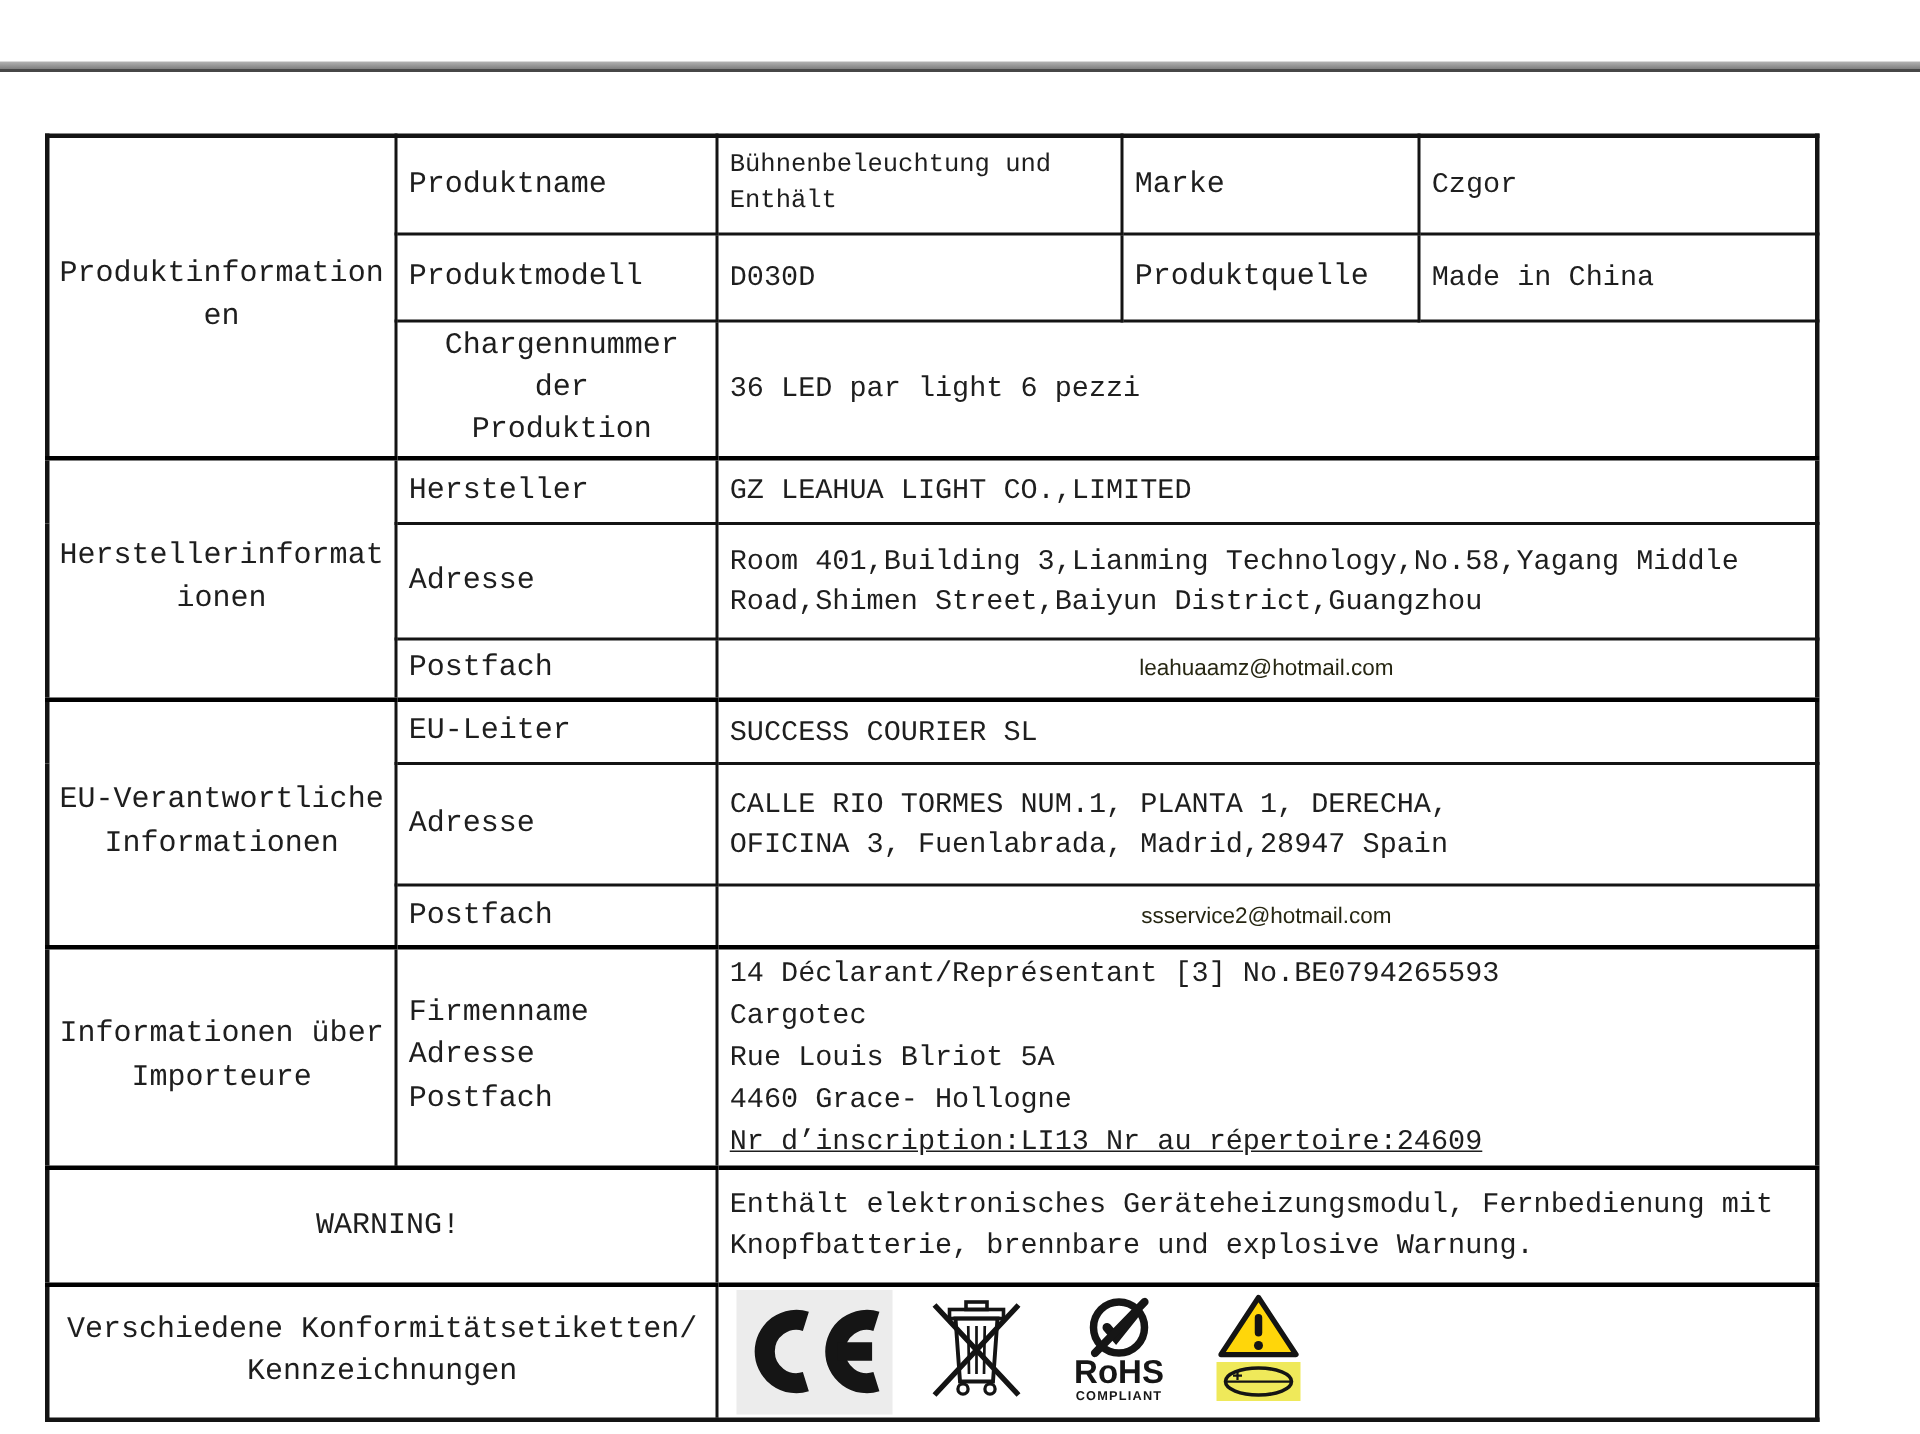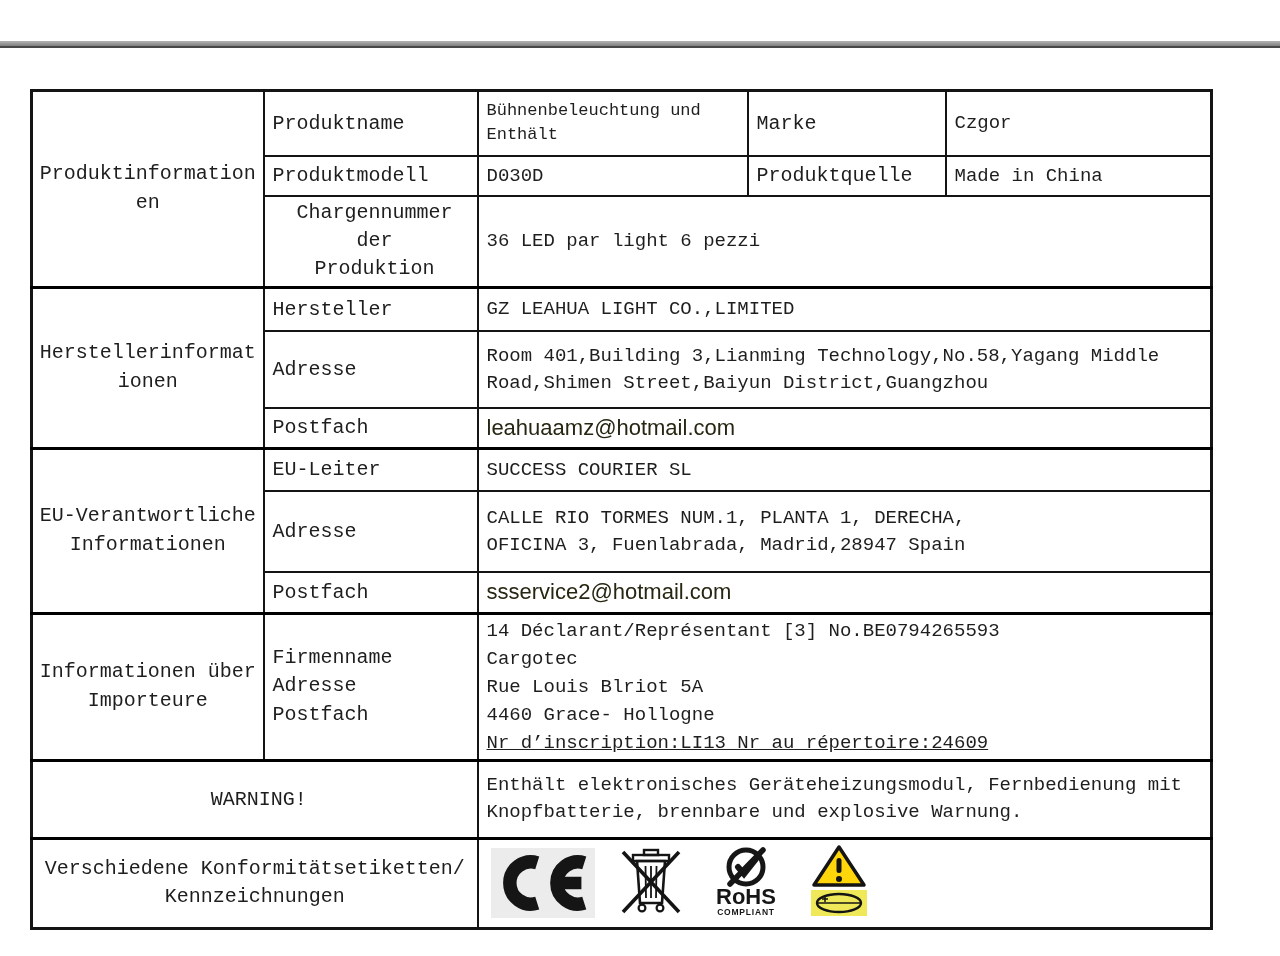--- a/index.html
+++ b/index.html
@@ -20,31 +20,31 @@
   }
   td { border:2px solid #141414; vertical-align:middle; padding:2px 8px; overflow:hidden; }
   tr.sec td { border-top:3px solid #000000; }
   .cat  { text-align:center; font-size:20px; line-height:1.45; padding:10px 2px; }
   .lbl  { font-size:20px;border-radius:23px; }
   .val  { font-size:19px; }
   .val-sm { font-size:17px;border-radius:26px; }
   .center { text-align:center;padding-left:16px; }
   .ln { display:block; white-space:nowrap; line-height:1.42; }
   .cat .ln, .center .ln { white-space:normal; }
-  .email { font-family:"Liberation Sans",sans-serif; font-size:22px; color:#262612; }
+  .email { font-family:"Liberation Sans",sans-serif; font-size:15px; color:#262612;text-align:center; }
   .import-val .ln { line-height:28px; }
   .underline { text-decoration:underline; }
   .stack3 { text-align:left; font-size:20px; line-height:1.5; }
   
-  tr.r1  { height:65px; }  tr.r2  { height:40px; }  tr.r3  { height:59px; }
+  tr.r1  { height:65px; }  tr.r2  { height:58px; }  tr.r3  { height:59px; }
   tr.r4  { height:44px; }  tr.r5  { height:77px; }  tr.r6  { height:40px; }
   tr.r7  { height:43px; }  tr.r8  { height:81px; }  tr.r9  { height:41px; }
   tr.r10 { height:146px; } tr.r11 { height:78px; }  tr.r12 { height:86px; }
   
-  .icons-wrap { display:flex; align-items:center; gap:24px; padding-left:4px; }
+  .icons-wrap { display:flex; gap:24px; padding-left:4px; }
   .ce-box { background:#ececec; padding:1px 4px; display:flex; align-items:center; justify-content:center; }
   svg text { font-family:"Liberation Sans",sans-serif; }
 </style>
 </head>
 <body>
 
 <div class="page">
   <div class="top-bar"></div>
 
   <table class="info-table">

